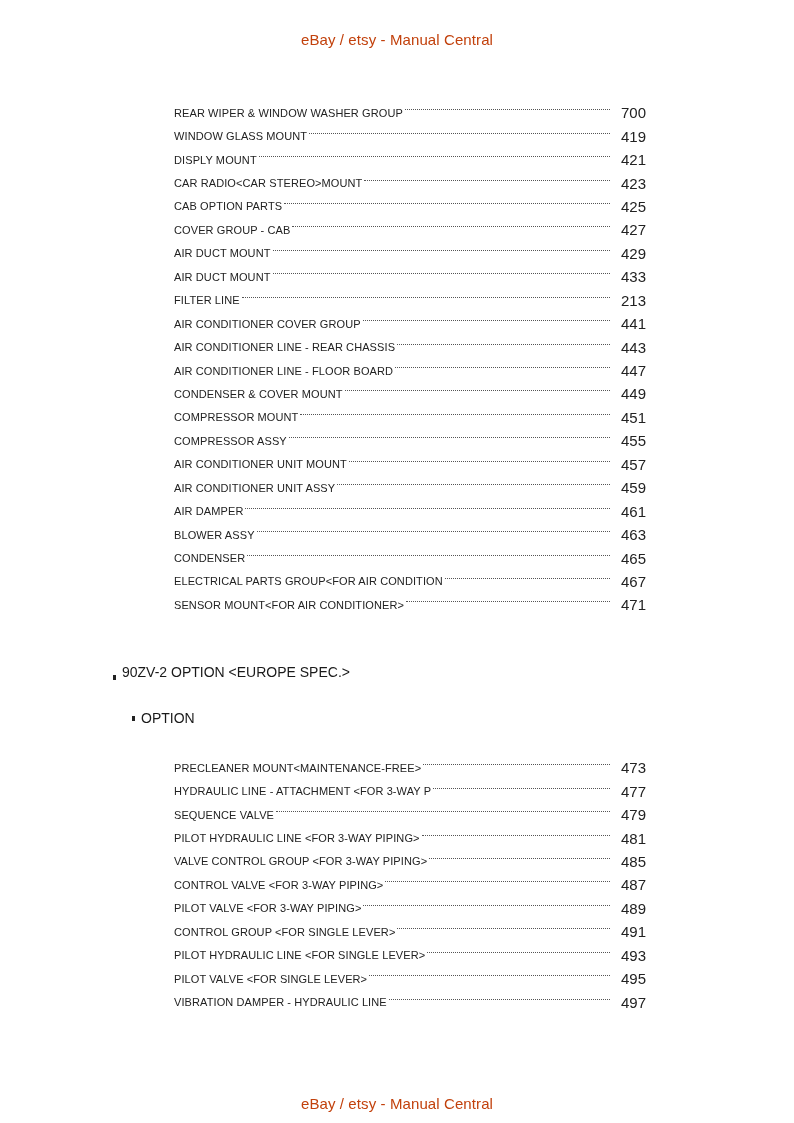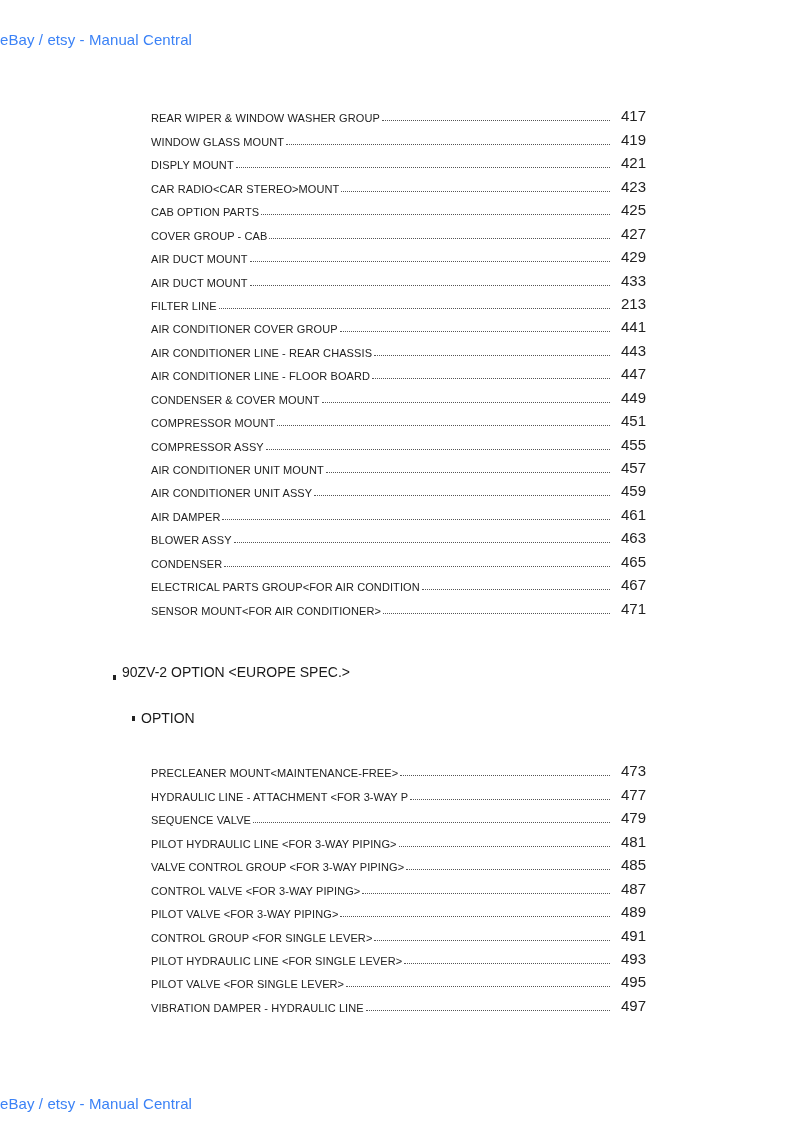--- a/index.html
+++ b/index.html
@@ -12,40 +12,41 @@
       height: 1123px;
       position: relative;
       overflow: hidden;
       font-family: "Liberation Sans", sans-serif;
       color: #222222;
     }
     .page-header, .page-footer {
       position: absolute;
       left: 0;
       width: 794px;
-      text-align: left;
+      text-align: center;
       font-size: 15px;
-      color: #3b82f6;
+      color: #c2410c;
       letter-spacing: 0.1px;
     }
     .page-header { top: 31px; }
     .page-footer { top: 1095px; }
 
     .toc-list {
       position: absolute;
       left: 151px;
       width: 495px;
     }
     .toc-list.list-a { top: 101px; }
     .toc-list.list-b { top: 756px; }
 
     .toc-row {
       display: flex;
-      align-items: flex-end;
+      align-items: center;
       height: 23.45px;
+      margin-left: 23px;
     }
     .toc-title {
       font-size: 11px;
       white-space: nowrap;
       color: #222222;
       letter-spacing: 0.1px;
       flex: 0 0 auto;
     }
     .toc-dots {
       flex: 1 1 auto;
@@ -82,21 +83,21 @@
   </style>
 </head>
 <body>
 
 <div class="page-header">eBay / etsy - Manual Central</div>
 
 <div class="toc-list list-a">
   <div class="toc-row">
       <span class="toc-title">REAR WIPER &amp; WINDOW WASHER GROUP</span>
       <span class="toc-dots"></span>
-      <span class="toc-page">417</span>
+      <span class="toc-page">700</span>
     </div>
   <div class="toc-row">
       <span class="toc-title">WINDOW GLASS MOUNT</span>
       <span class="toc-dots"></span>
       <span class="toc-page">419</span>
     </div>
   <div class="toc-row">
       <span class="toc-title">DISPLY MOUNT</span>
       <span class="toc-dots"></span>
       <span class="toc-page">421</span>

